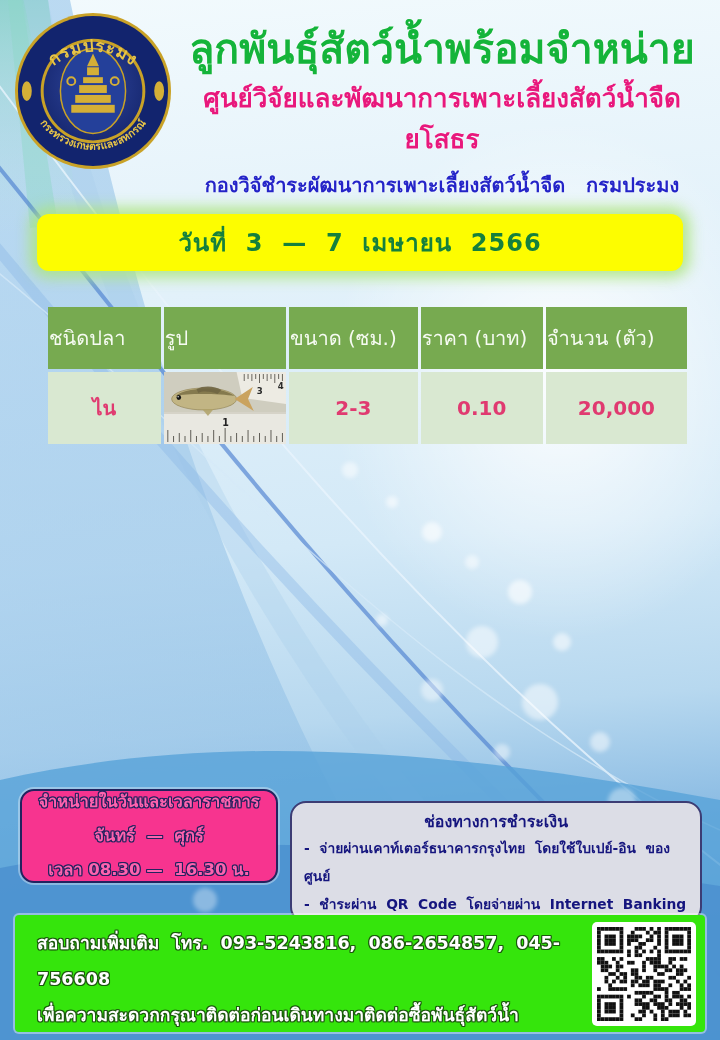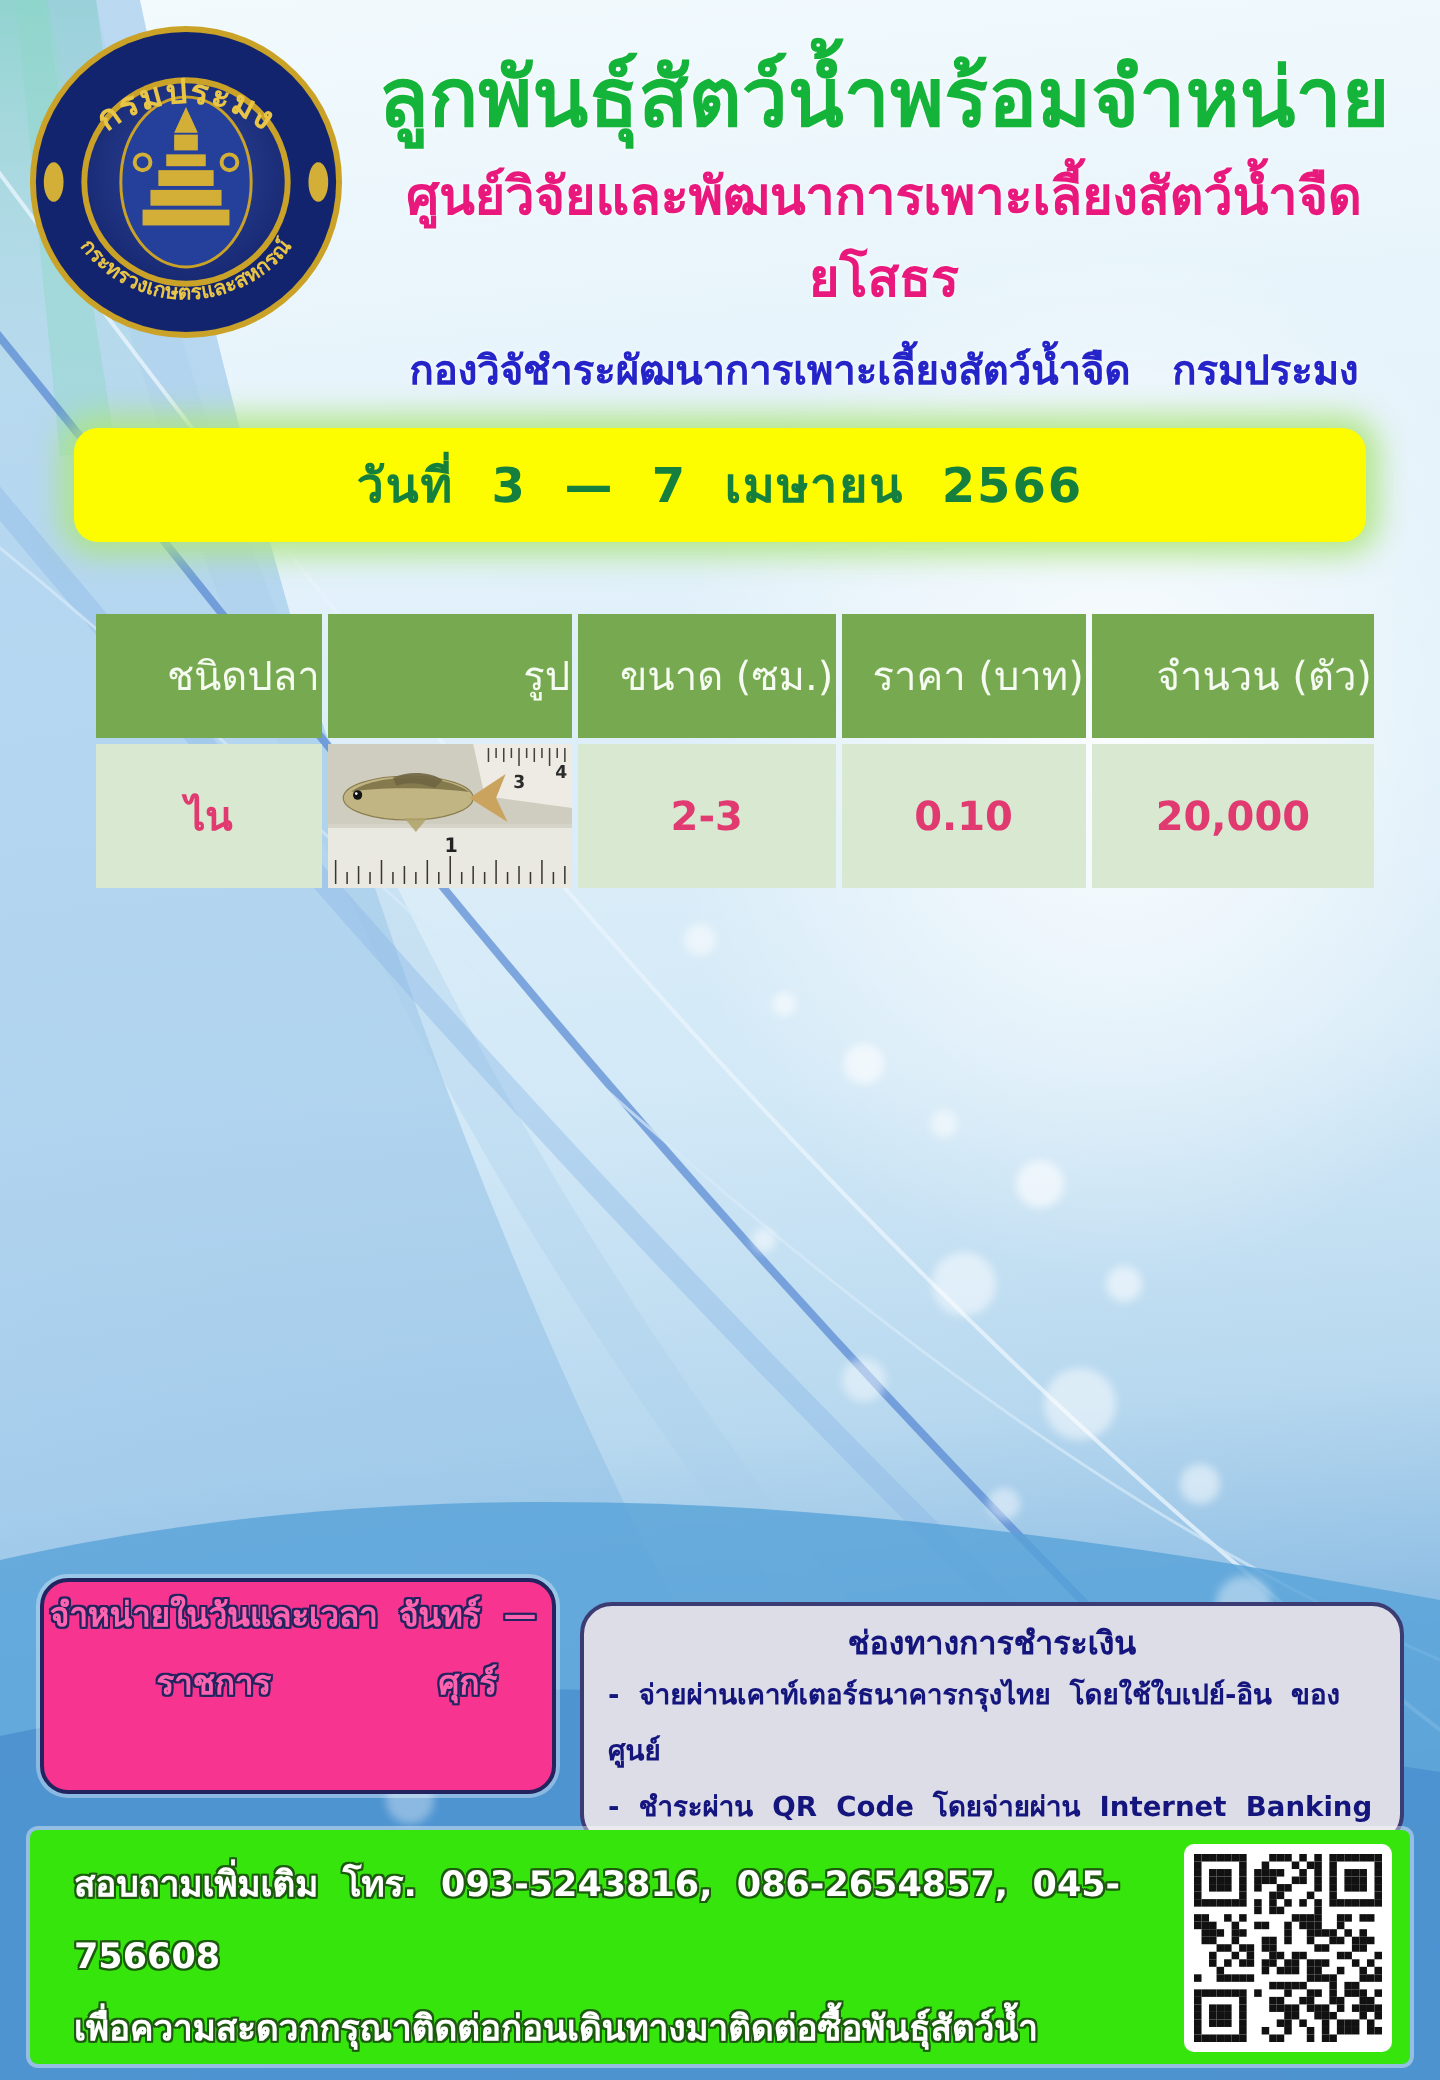--- a/index.html
+++ b/index.html
@@ -26,30 +26,30 @@
   
   #date-banner{position:absolute;left:37px;top:214px;width:646px;height:57px;
     background:#fdfd00;border-radius:12px;
     box-shadow:0 0 14px 7px rgba(173,229,126,.85);
     display:flex;align-items:center;justify-content:center;}
   #date-banner .txt{font-size:24px;font-weight:bold;color:#15803d;letter-spacing:1px;}
   
   #species-table{position:absolute;left:45px;top:304px;width:645px;
     border-collapse:separate;border-spacing:3px;table-layout:fixed;}
   #species-table th{background:#77aa50;color:#f6fbf2;font-size:20px;font-weight:normal;
-    height:62px;text-align:right;vertical-align:middle;}
+    height:62px;text-align:left;vertical-align:middle;}
   #species-table td{background:#d9e8d1;color:#e03a70;font-size:20px;font-weight:bold;
     height:72px;text-align:center;vertical-align:middle;}
   #species-table td.photo-cell{padding:0;background:#d9e8d1;}
   #species-table td.photo-cell svg{display:block;width:100%;height:72px;}
   
-  #sale-box{position:absolute;left:20px;top:789px;width:258px;height:108px;
+  #sale-box{position:absolute;left:20px;top:789px;width:258px;height:94px;
     background:#f7348f;border:2px solid #23235f;border-radius:14px;
     box-shadow:0 0 0 2px rgba(255,255,255,.35);
-    display:flex;justify-content:center;text-align:center;}
+    display:flex;flex-direction:column;justify-content:center;text-align:center;}
   #sale-box .line{font-size:16.5px;font-weight:bold;line-height:34px;color:#ff62ae;
     text-shadow:-1px -1px 0 #23235f,1px -1px 0 #23235f,-1px 1px 0 #23235f,1px 1px 0 #23235f,
     -1px 0 0 #23235f,1px 0 0 #23235f,0 -1px 0 #23235f,0 1px 0 #23235f;}
   
   #pay-box{position:absolute;left:290px;top:785px;width:412px;height:122px;
     background:#dcdde6;border:2px solid #3c3c74;border-radius:16px;padding:6px 12px 4px 12px;margin-top:16px;}
   #pay-box .title{font-size:16px;font-weight:bold;color:#15157e;text-align:center;}
   #pay-box .item{font-size:13.8px;font-weight:bold;color:#15157e;line-height:28px;text-align:left;}
   
   #contact-box{position:absolute;left:15px;top:915px;width:690px;height:117px;
@@ -244,20 +244,21 @@
         <td>2-3</td>
         <td>0.10</td>
         <td>20,000</td>
       </tr>
     </tbody>
   </table>
 
   <div id="sale-box">
     <div class="line pre">จำหน่ายในวันและเวลาราชการ</div>
     <div class="line pre">จันทร์  —  ศุกร์</div>
+    <div class="line pre">เวลา 08.30 —  16.30 น.</div>
   </div>
 
   <div id="pay-box">
     <div class="title">ช่องทางการชำระเงิน</div>
     <div class="item pre">-  จ่ายผ่านเคาท์เตอร์ธนาคารกรุงไทย  โดยใช้ใบเปย์-อิน  ของศูนย์</div>
     <div class="item pre">-  ชำระผ่าน  QR  Code  โดยจ่ายผ่าน  Internet  Banking</div>
     <div class="item pre">-  ชำระผ่านบัตร  ATM  ที่มีชิปการ์ด</div>
   </div>
 
   <div id="contact-box">

